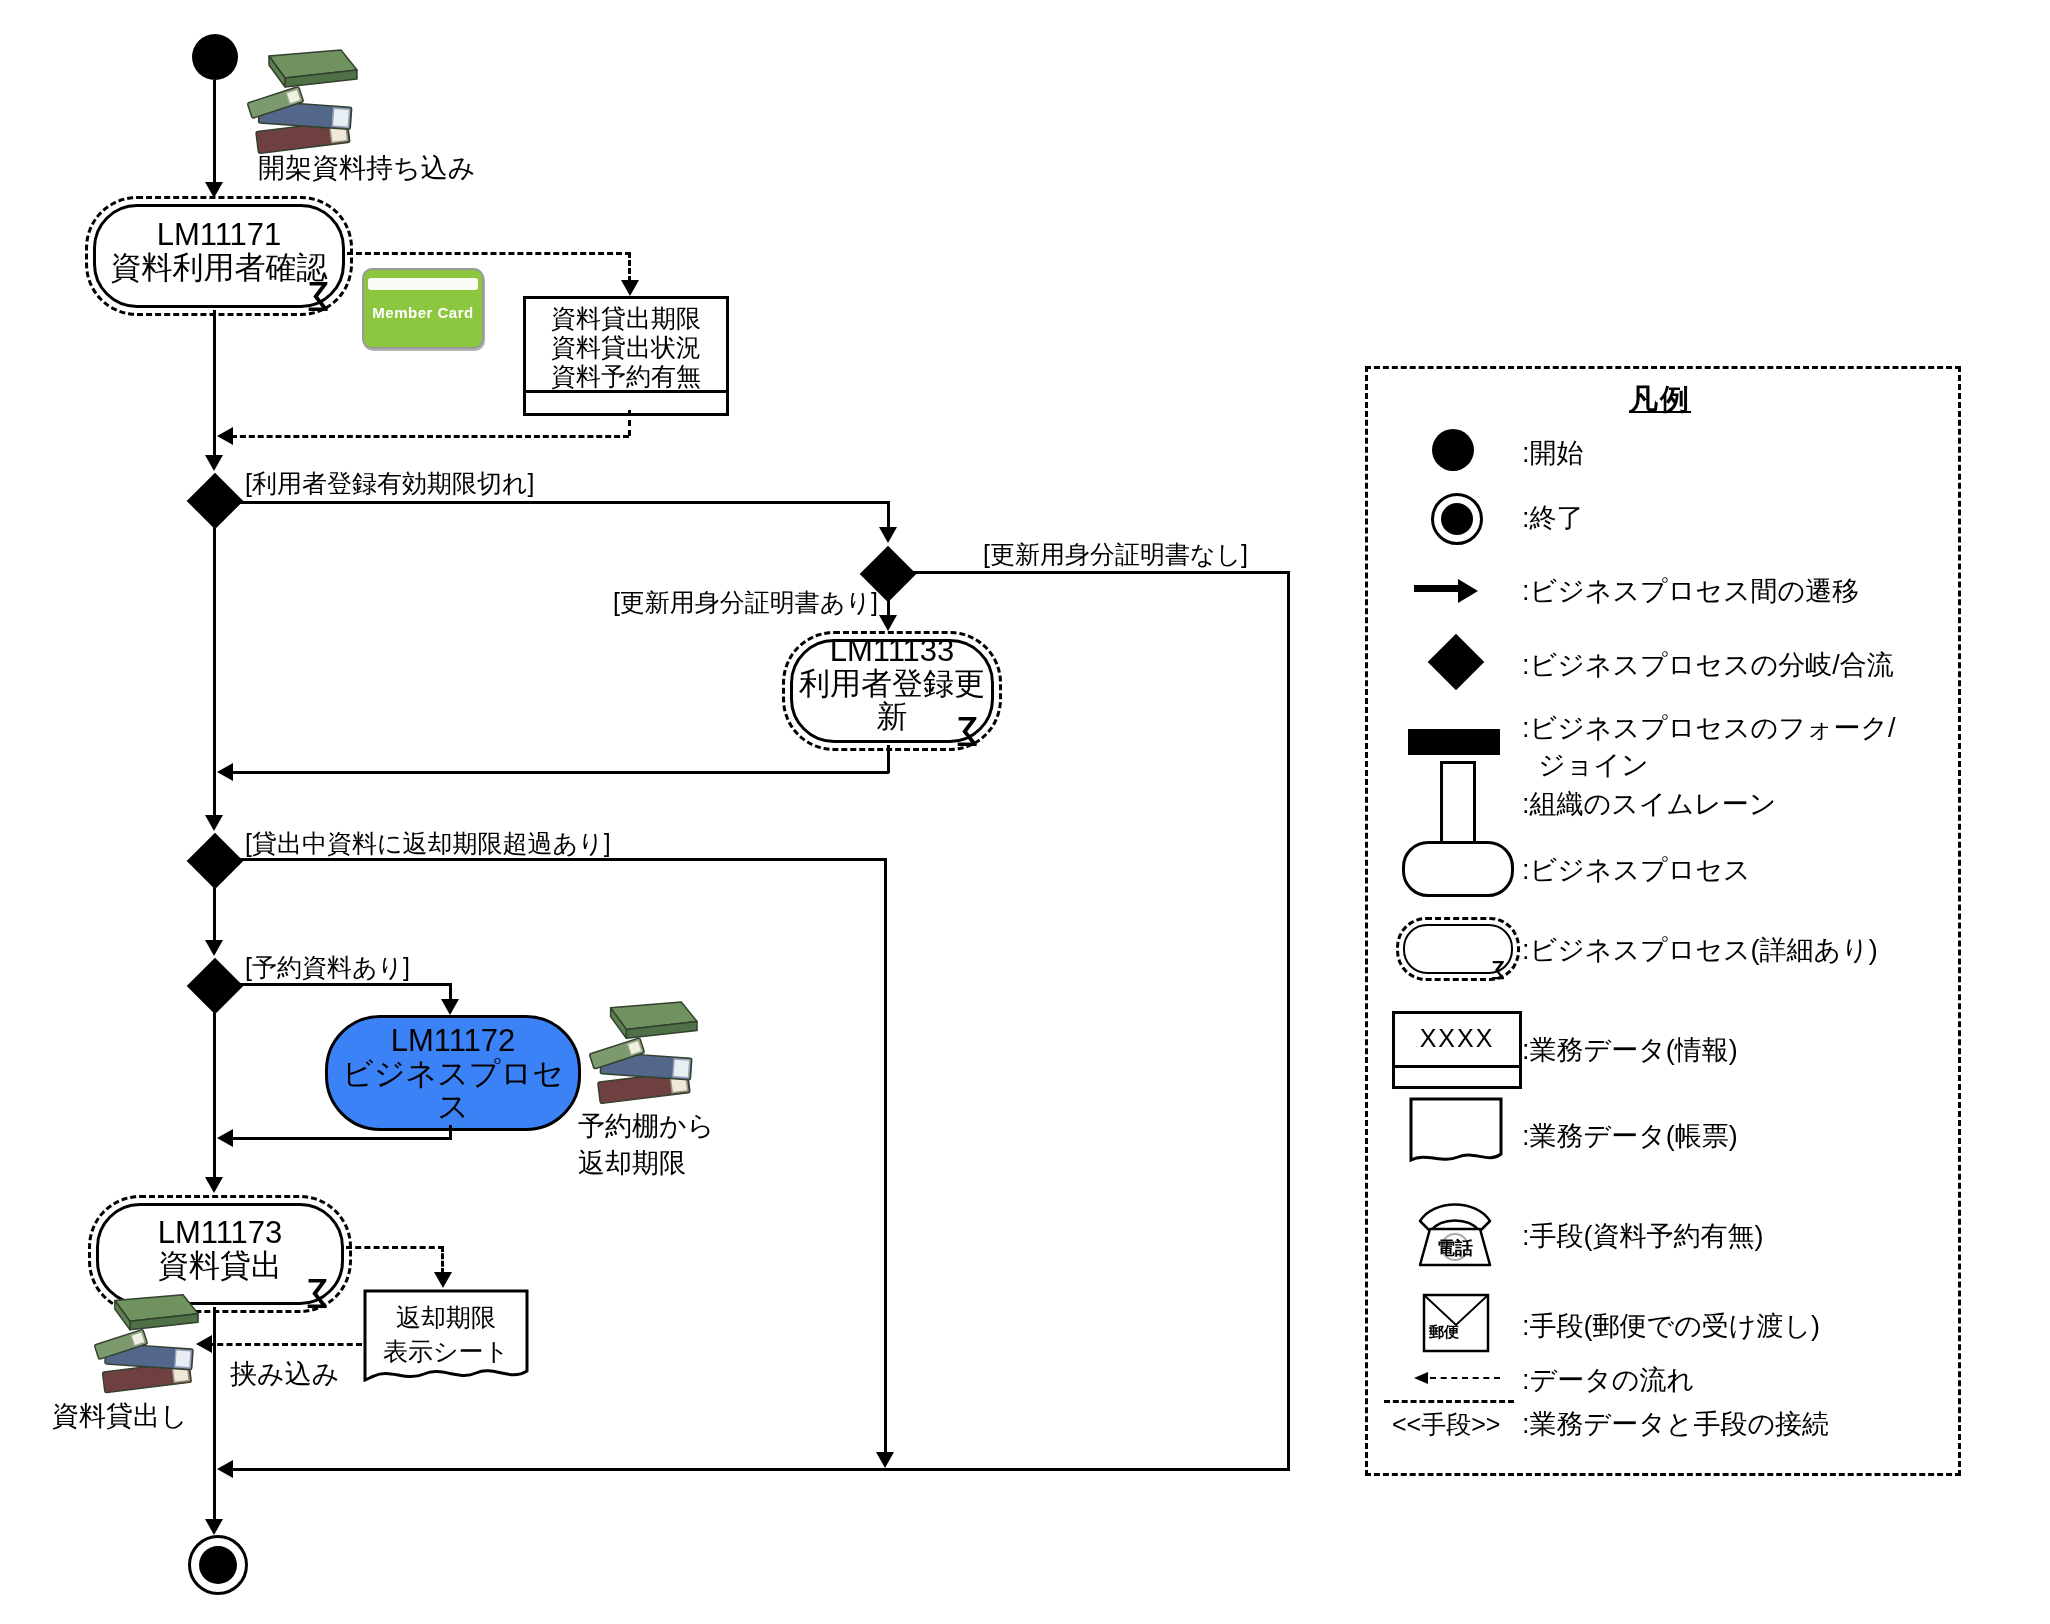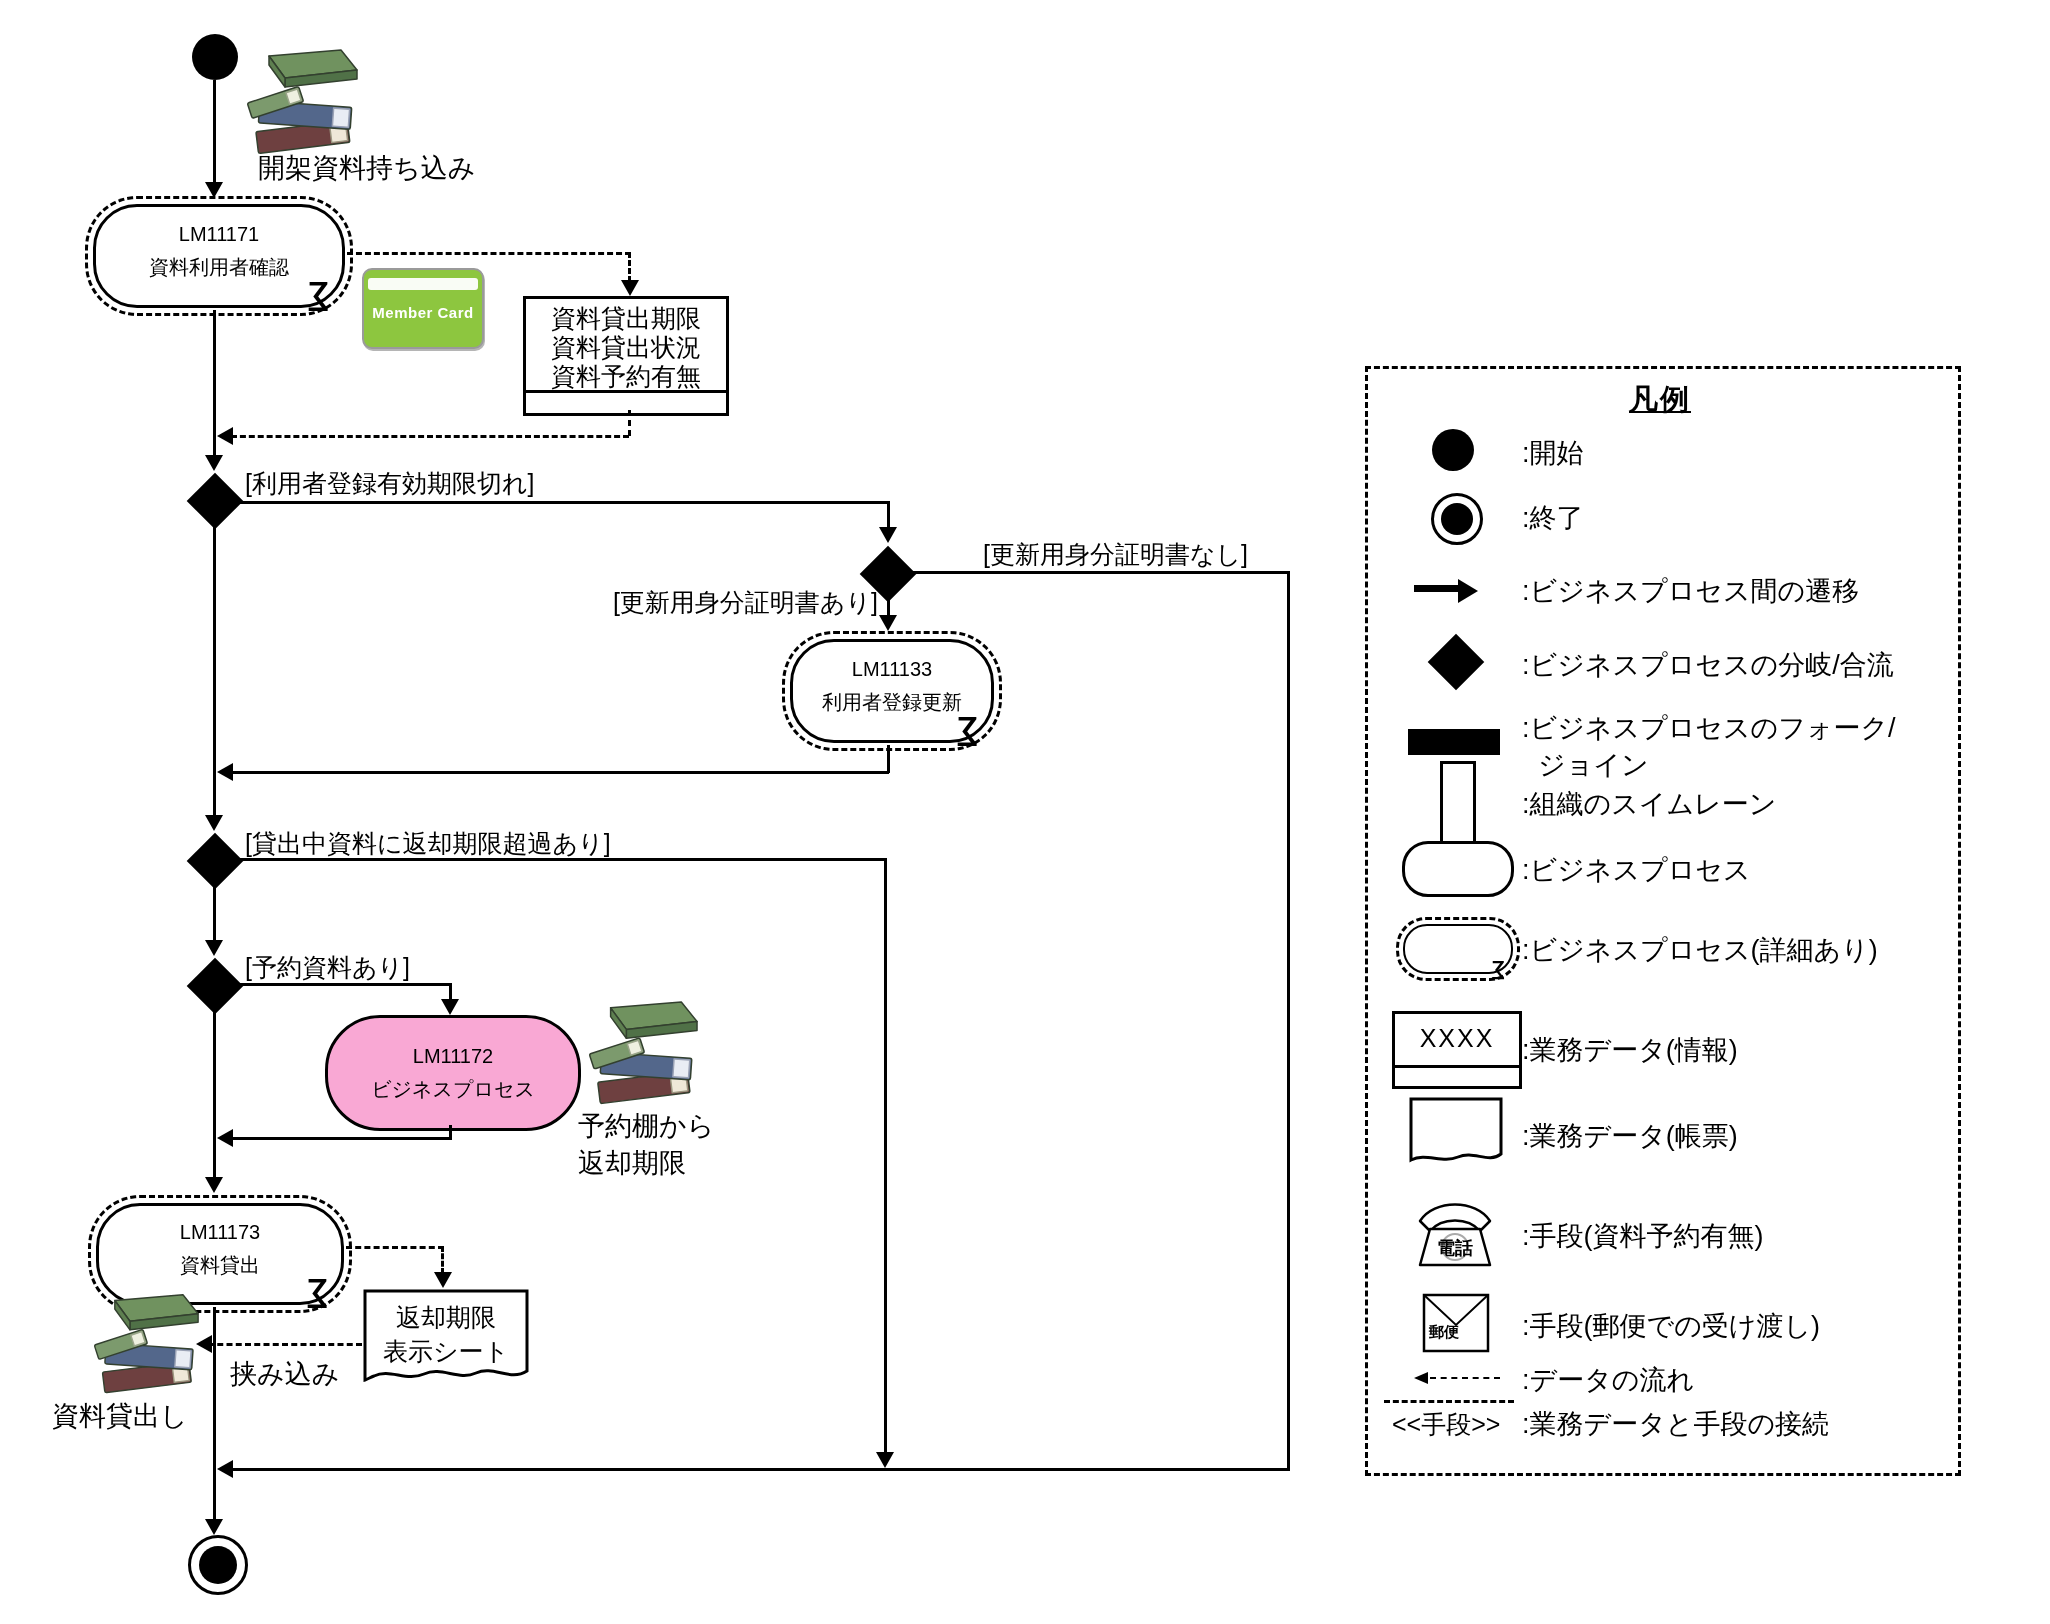--- a/index.html
+++ b/index.html
@@ -15,22 +15,22 @@
   .ah-d{position:absolute;width:0;height:0;border-left:9px solid transparent;border-right:9px solid transparent;border-top:16px solid #000;}
   .ah-l{position:absolute;width:0;height:0;border-top:9px solid transparent;border-bottom:9px solid transparent;border-right:16px solid #000;}
   .ah-r{position:absolute;width:0;height:0;border-top:12px solid transparent;border-bottom:12px solid transparent;border-left:20px solid #000;}
   
   .start-node{position:absolute;background:#000;border-radius:50%;}
   .end-outer{position:absolute;border:3px solid #000;border-radius:50%;display:flex;align-items:center;justify-content:center;background:#fff;}
   .end-inner{background:#000;border-radius:50%;}
   .diamond{position:absolute;width:40px;height:40px;background:#000;transform:rotate(45deg);}
   .pill-outer{position:absolute;border:3px dashed #000;border-radius:52px;background:#fff;}
   .pill-inner{position:absolute;left:5px;top:5px;right:5px;bottom:5px;border:3px solid #000;border-radius:44px;background:#fff;}
-  .pill-solid{position:absolute;border:3px solid #000;border-radius:55px;background:#f9a8d4;}
-  .proc-text{position:absolute;left:0;right:0;top:50%;transform:translateY(-58%);text-align:center;font-size:20px;line-height:33px;font-weight:500;}
+  .pill-solid{position:absolute;border:3px solid #000;border-radius:55px;background:#3b82f6;}
+  .proc-text{position:absolute;left:0;right:0;top:50%;transform:translateY(-58%);text-align:center;font-size:31px;line-height:33px;font-weight:500;}
   .rake{position:absolute;right:20px;bottom:4px;font-size:32px;font-weight:700;transform:scaleX(-1);line-height:1;}
   .guard{position:absolute;font-size:25px;white-space:nowrap;font-weight:500;}
   .node-label{position:absolute;font-size:27px;white-space:nowrap;font-weight:500;}
   
   .info-box{position:absolute;border:3px solid #000;background:#fff;}
   .info-box .divider{position:absolute;left:0;right:0;height:3px;background:#000;}
   .info-lines{position:absolute;left:0;right:0;top:5px;text-align:center;font-size:25px;line-height:29px;font-weight:500;}
   
   .member-card{position:absolute;background:#8dc63f;border:2px solid #9a9a9a;border-radius:10px;box-shadow:1px 2px 0 #b5b5b5;text-decoration:underline;}
   .member-card .stripe{position:absolute;left:4px;right:4px;top:8px;height:12px;background:#fff;border-radius:3px;opacity:.95;}

